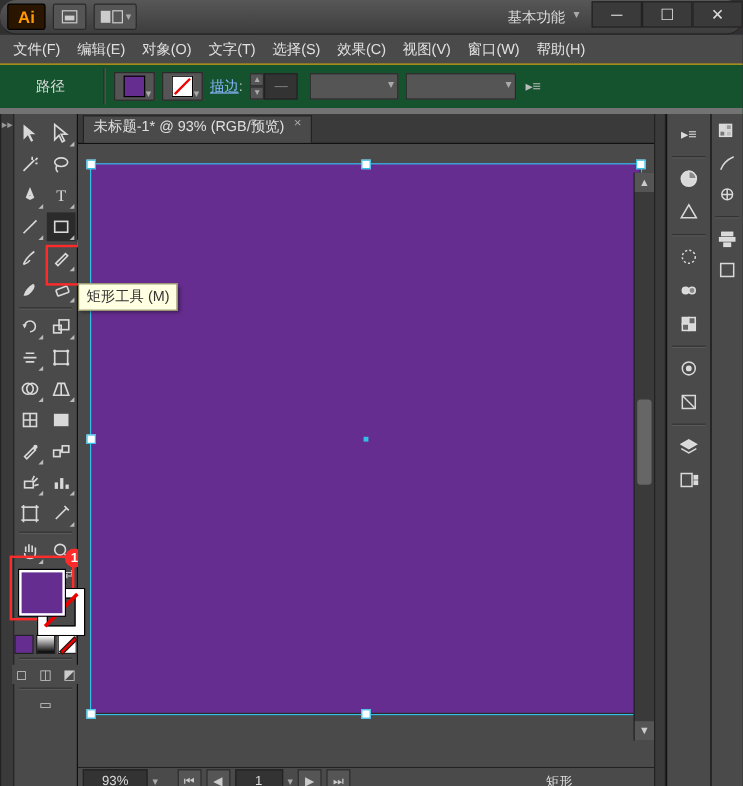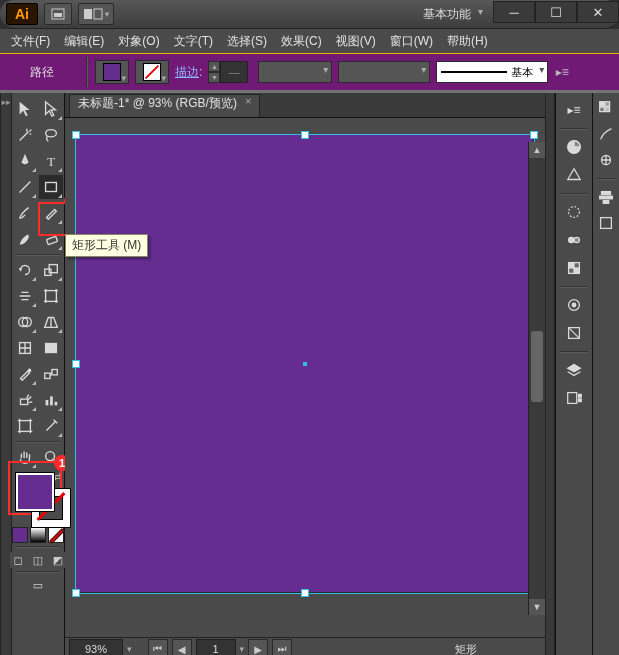--- a/index.html
+++ b/index.html
@@ -76,22 +76,22 @@
     border-bottom: 1px solid #eab308;
     display:flex; align-items:center;
     padding-left: 4px;
     gap: 0;
   }
   .menu-item { padding: 2px 7px; color:#e0e0e0; font-size:12px; }
 
   
   .controlbar {
     height: 36px;
-    background: #701a75;
-    border-bottom: 3px solid #737373;
+    background: #14532d;
+    border-bottom: 5px solid #737373;
     display:flex; align-items:center;
     padding: 0 6px;
     gap: 6px;
   }
   .ctrl-left { width: 72px; display:flex; align-items:center; justify-content:center; color:#ddd; font-size:12px; }
   .divider-v { width:1px; height:30px; background:#2e2e2e; margin:0 2px; box-shadow:1px 0 #5c5c5c; }
   .swatch-btn {
     width: 32px; height: 22px;
     background:#555;
     border:1px solid #2a2a2a;
@@ -395,24 +395,20 @@
     <div class="spin">
         <div>▲</div>
         <div>▼</div>
       </div>
     <div class="field">—</div>
   </div>
 
   <div class="long-dropdown" style="width:72px"></div>
   <div class="long-dropdown" style="width:90px"></div>
 
-  <div class="basic-brush">
-    <div class="line"></div>
-    <div class="txt">基本</div>
-  </div>
 
   <div class="ctrl-menu-btn">▸≡</div>
 </div>
 
 <div class="mainarea">
 
   <div class="gutter">
       <span class="arrow">▸▸</span>
     </div>
 

